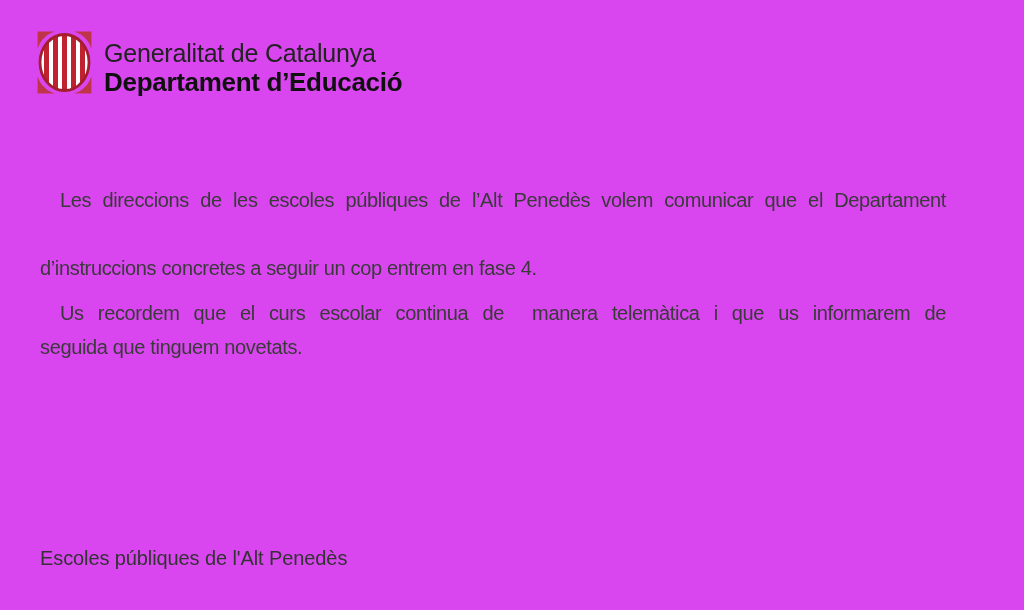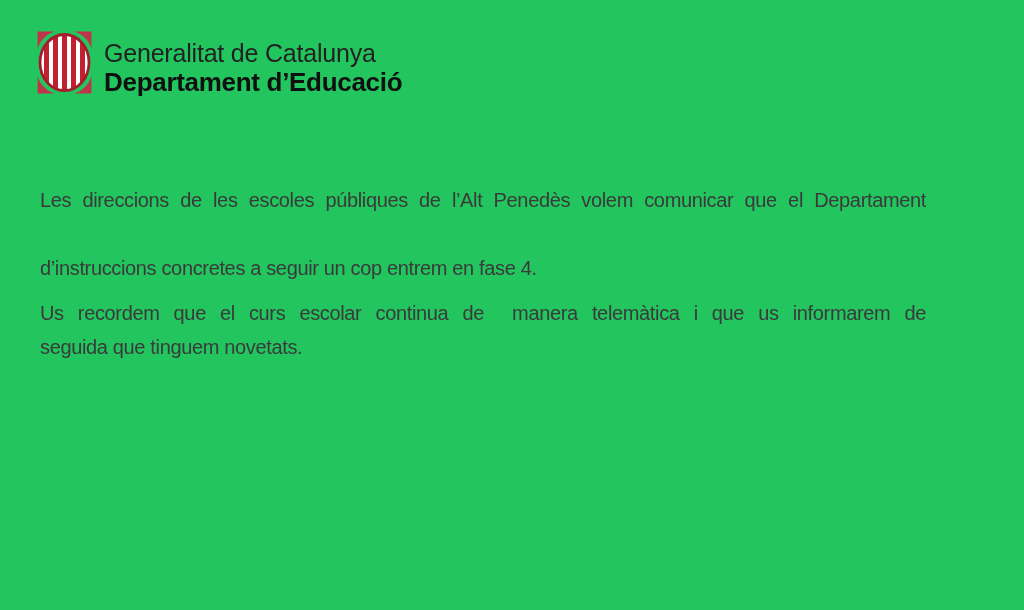--- a/index.html
+++ b/index.html
@@ -4,21 +4,21 @@
 <style>
   html, body {
     margin: 0;
     padding: 0;
     background: #ffffff;
   }
   .page {
     position: relative;
     width: 1024px;
     height: 610px;
-    background: #22c55e;
+    background: #d946ef;
     overflow: hidden;
     font-family: "Liberation Sans", "DejaVu Sans", sans-serif;
   }
 
   
   .letterhead {
     position: absolute;
     left: 37px;
     top: 31px;
     display: flex;
@@ -59,20 +59,21 @@
     line-height: 34px;
     height: 34px;
     overflow: hidden;
     color: #3a3a3a;
     letter-spacing: -0.35px;
   }
   .jline {
     text-align: justify;
     text-align-last: justify;
     text-justify: inter-word;
+    margin-left: 20px;
   }
   .dateline {
     text-align: right;
     letter-spacing: -0.1px;
   }
   .signature {
     color: #333333;
     letter-spacing: -0.1px;
   }
 </style>
@@ -114,14 +115,15 @@
     </div>
   </div>
 
   <div class="bodyline jline" style="top:183px">Les direccions de les escoles públiques de l’Alt Penedès volem comunicar que el Departament</div>
   <div class="bodyline" style="top:251px">d’instruccions concretes a seguir un cop entrem en fase 4.</div>
 
   <div class="bodyline" style="top:330px">seguida que tinguem novetats.</div>
   <div class="bodyline jline" style="top:296px">Us recordem que el curs escolar continua de&nbsp; manera telemàtica i que us informarem de</div>
 
 
+  <div class="bodyline signature" style="top:541px">Escoles públiques de l'Alt Penedès</div>
 
 </div>
 
 </body></html>

